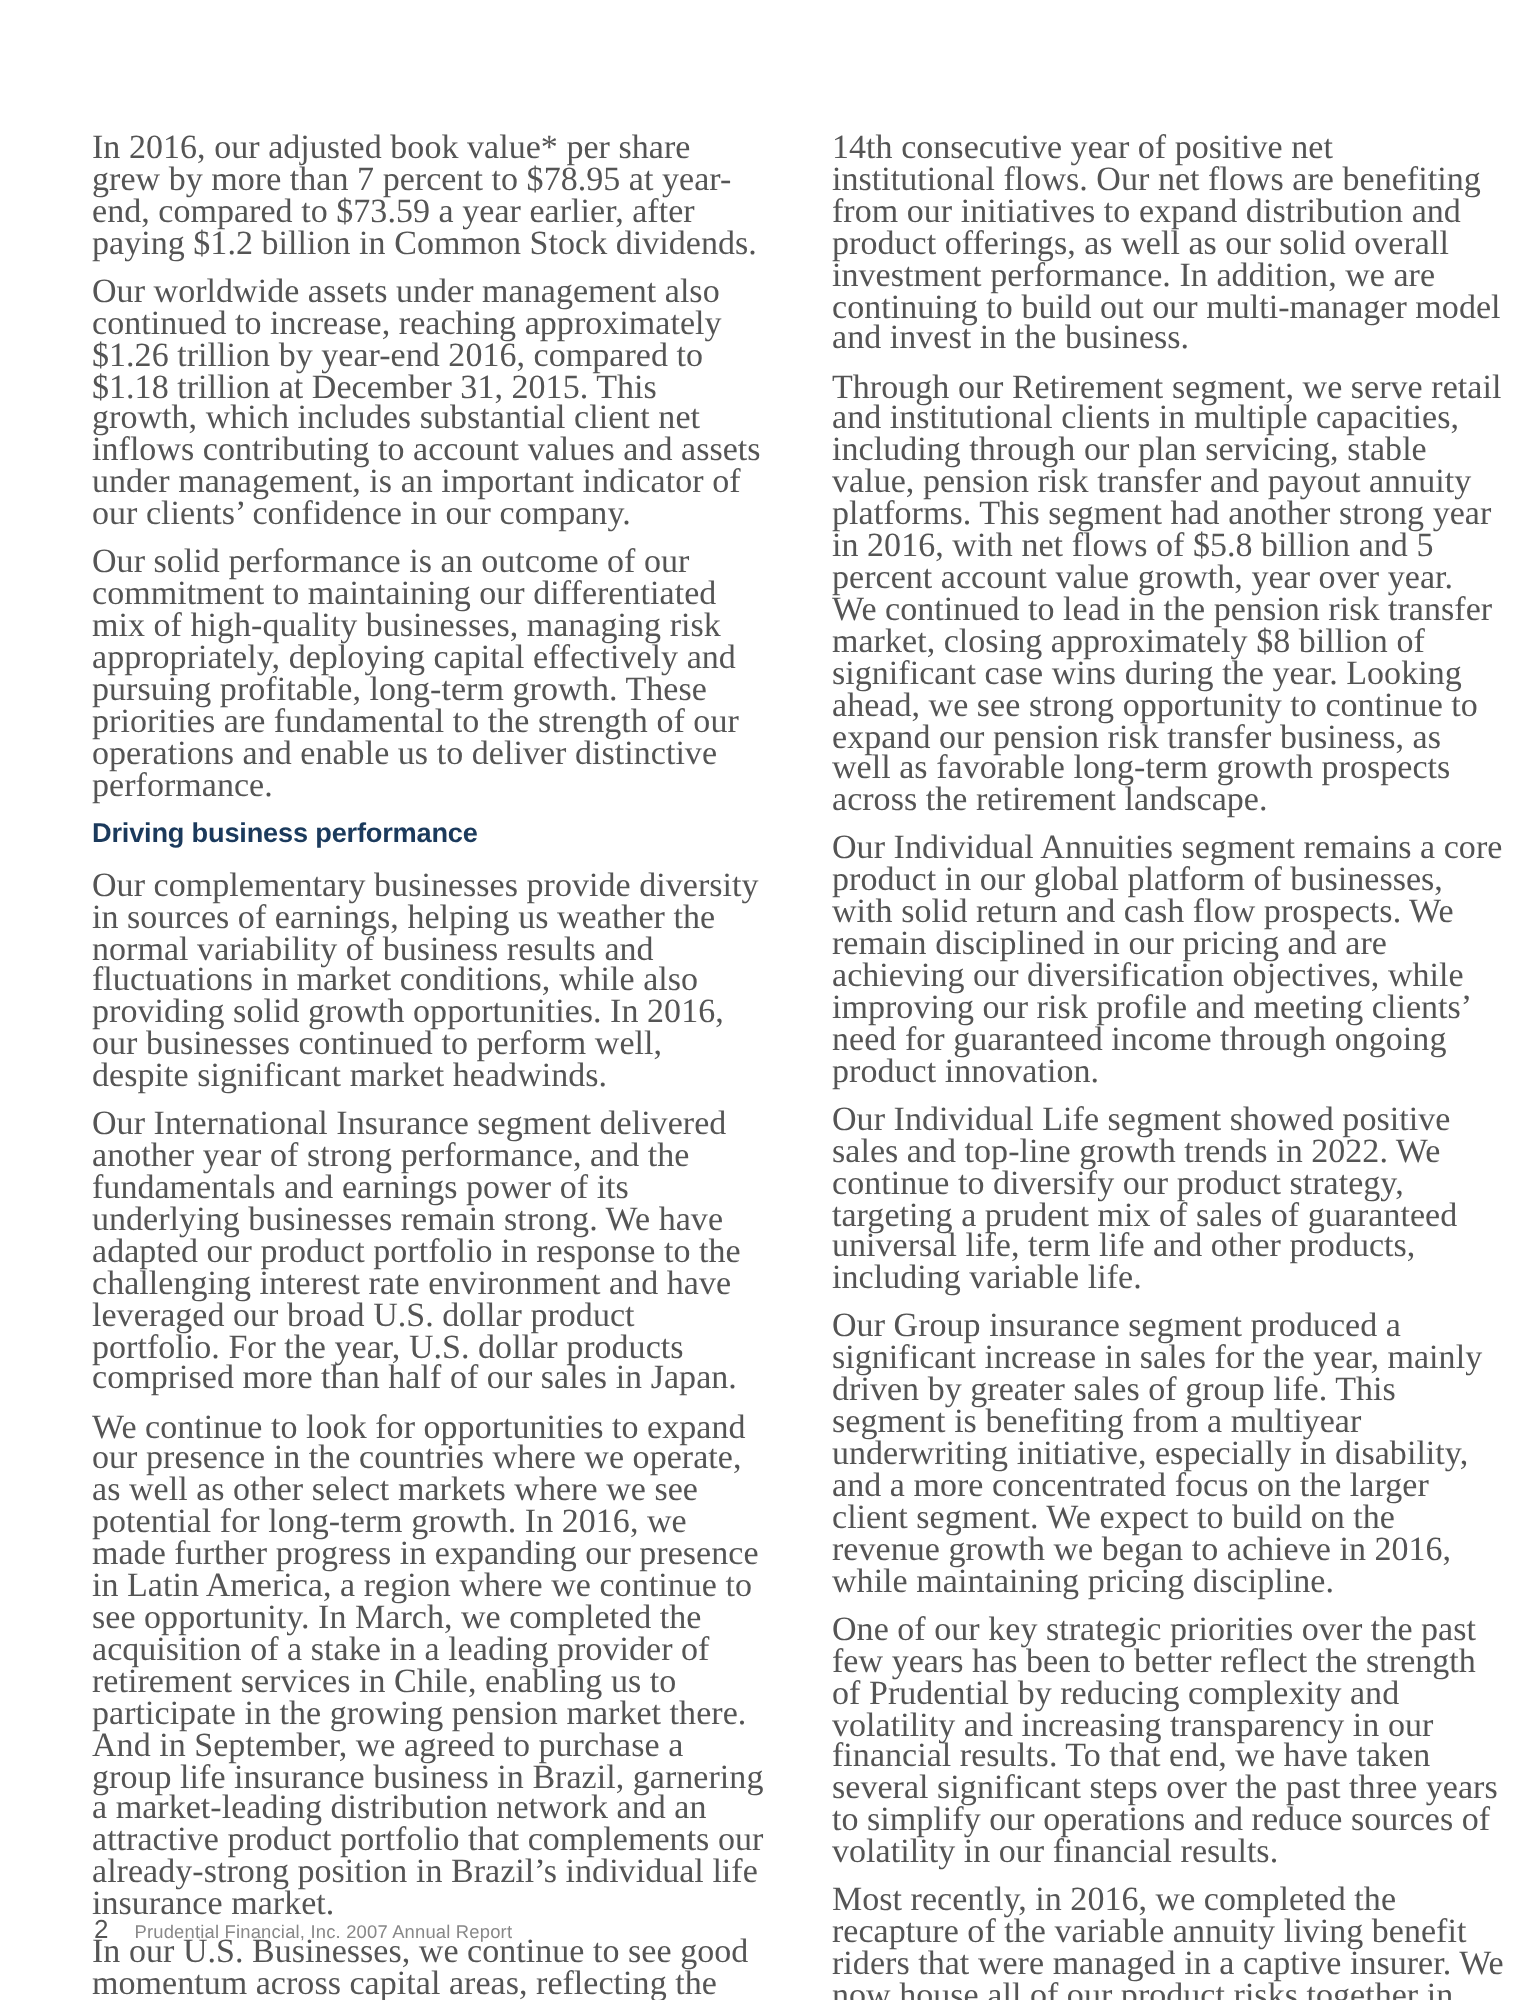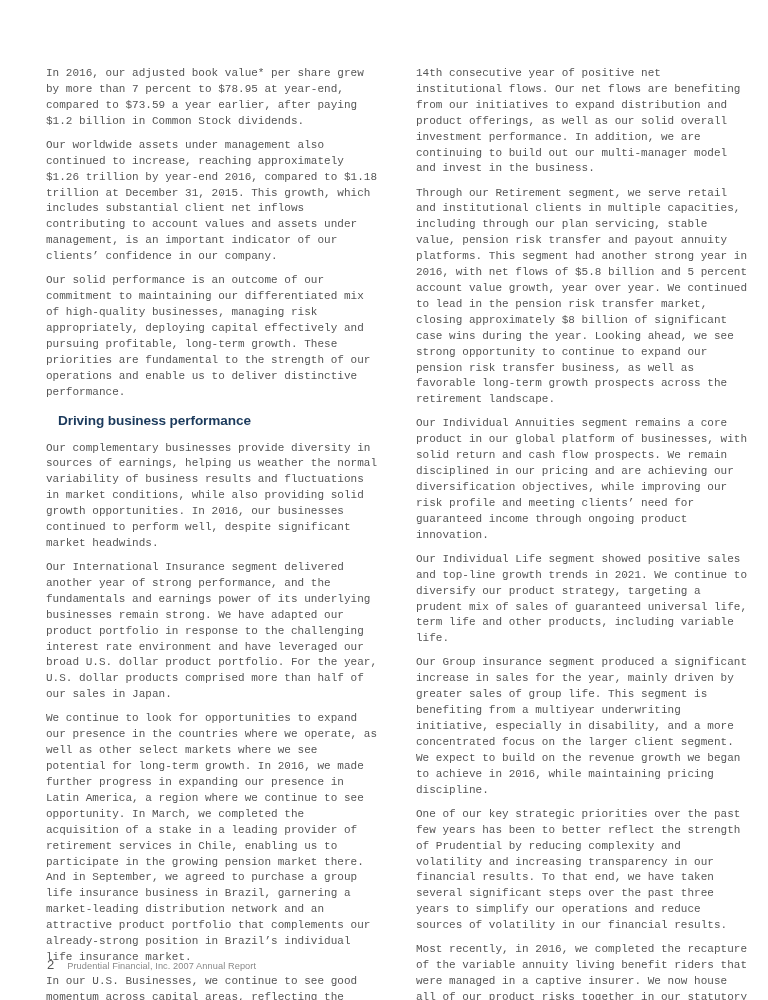--- a/index.html
+++ b/index.html
@@ -20,38 +20,38 @@
       height: 1000px;
     }
     .column {
       position: absolute;
       top: 66px;
       width: 336px;
     }
     .col-left { left: 46px; }
     .col-right { left: 416px; }
     p.para {
-      font-family: Liberation Mono, monospace;
-      font-size: 11px;
+      font-family: Liberation Serif, serif;
+      font-size: 17px;
       line-height: 15.9px;
       color: #555555;
       margin: 0 0 8.2px 0;
       letter-spacing: 0.02px;
       white-space: normal;
     }
     h3.section-heading {
       font-family: "Liberation Sans", "DejaVu Sans", sans-serif;
       font-size: 13.6px;
       line-height: 16px;
       color: #1b3a5c;
       font-weight: bold;
-      margin: 12px;
+      margin: 0;
       letter-spacing: -0.1px;
     }
-    h3.section-heading + p.para { margin-top: 0; }
+    h3.section-heading + p.para { margin-top: 10px; }
     .footer {
       position: absolute;
       left: 47px;
       top: 957px;
       font-family: "Liberation Sans", "DejaVu Sans", sans-serif;
       color: #777777;
       display: flex;
       align-items: baseline;
     }
     .footer .page-number {
@@ -80,21 +80,21 @@
     <p class="para">Our International Insurance segment delivered another year of strong performance, and the fundamentals and earnings power of its underlying businesses remain strong. We have adapted our product portfolio in response to the challenging interest rate environment and have leveraged our broad U.S. dollar product portfolio. For the year, U.S. dollar products comprised more than half of our sales in Japan.</p>
     <p class="para">We continue to look for opportunities to expand our presence in the countries where we operate, as well as other select markets where we see potential for long-term growth. In 2016, we made further progress in expanding our presence in Latin America, a region where we continue to see opportunity. In March, we completed the acquisition of a stake in a leading provider of retirement services in Chile, enabling us to participate in the growing pension market there. And in September, we agreed to purchase a group life insurance business in Brazil, garnering a market-leading distribution network and an attractive product portfolio that complements our already-strong position in Brazil’s individual life insurance market.</p>
     <p class="para">In our U.S. Businesses, we continue to see good momentum across capital areas, reflecting the earnings power of our business model.</p>
     <p class="para">Despite the challenging environment for active investment managers, during 2016 our Asset Management segment generated unaffiliated third-party net flows of $5.7 billion, including its</p>
   </div>
 
   <div class="column col-right">
     <p class="para">14th consecutive year of positive net institutional flows. Our net flows are benefiting from our initiatives to expand distribution and product offerings, as well as our solid overall investment performance. In addition, we are continuing to build out our multi-manager model and invest in the business.</p>
     <p class="para">Through our Retirement segment, we serve retail and institutional clients in multiple capacities, including through our plan servicing, stable value, pension risk transfer and payout annuity platforms. This segment had another strong year in 2016, with net flows of $5.8 billion and 5 percent account value growth, year over year. We continued to lead in the pension risk transfer market, closing approximately $8 billion of significant case wins during the year. Looking ahead, we see strong opportunity to continue to expand our pension risk transfer business, as well as favorable long-term growth prospects across the retirement landscape.</p>
     <p class="para">Our Individual Annuities segment remains a core product in our global platform of businesses, with solid return and cash flow prospects. We remain disciplined in our pricing and are achieving our diversification objectives, while improving our risk profile and meeting clients’ need for guaranteed income through ongoing product innovation.</p>
-    <p class="para">Our Individual Life segment showed positive sales and top-line growth trends in 2021. We continue to diversify our product strategy, targeting a prudent mix of sales of guaranteed universal life, term life and other products, including variable life.</p>
+    <p class="para">Our Individual Life segment showed positive sales and top-line growth trends in 2022. We continue to diversify our product strategy, targeting a prudent mix of sales of guaranteed universal life, term life and other products, including variable life.</p>
     <p class="para">Our Group insurance segment produced a significant increase in sales for the year, mainly driven by greater sales of group life. This segment is benefiting from a multiyear underwriting initiative, especially in disability, and a more concentrated focus on the larger client segment. We expect to build on the revenue growth we began to achieve in 2016, while maintaining pricing discipline.</p>
 
     <p class="para">One of our key strategic priorities over the past few years has been to better reflect the strength of Prudential by reducing complexity and volatility and increasing transparency in our financial results. To that end, we have taken several significant steps over the past three years to simplify our operations and reduce sources of volatility in our financial results.</p>
     <p class="para">Most recently, in 2016, we completed the recapture of the variable annuity living benefit riders that were managed in a captive insurer. We now house all of our product risks together in our statutory insurance entities. This step substantially simplifies our annuities operation, reduces our capital volatility and increases the certainty around cash flows from the annuities business. In addition, due to synergies that occur with all of the product risks being managed together, we were able to release about $1 billion of capital from our annuities business, of which we deployed $500 million to share repurchases. Our annuities-</p>
   </div>
 
   <div class="footer">
     <span class="page-number">2</span>
     <span class="report-title">Prudential Financial, Inc. 2007 Annual Report</span>
   </div>

